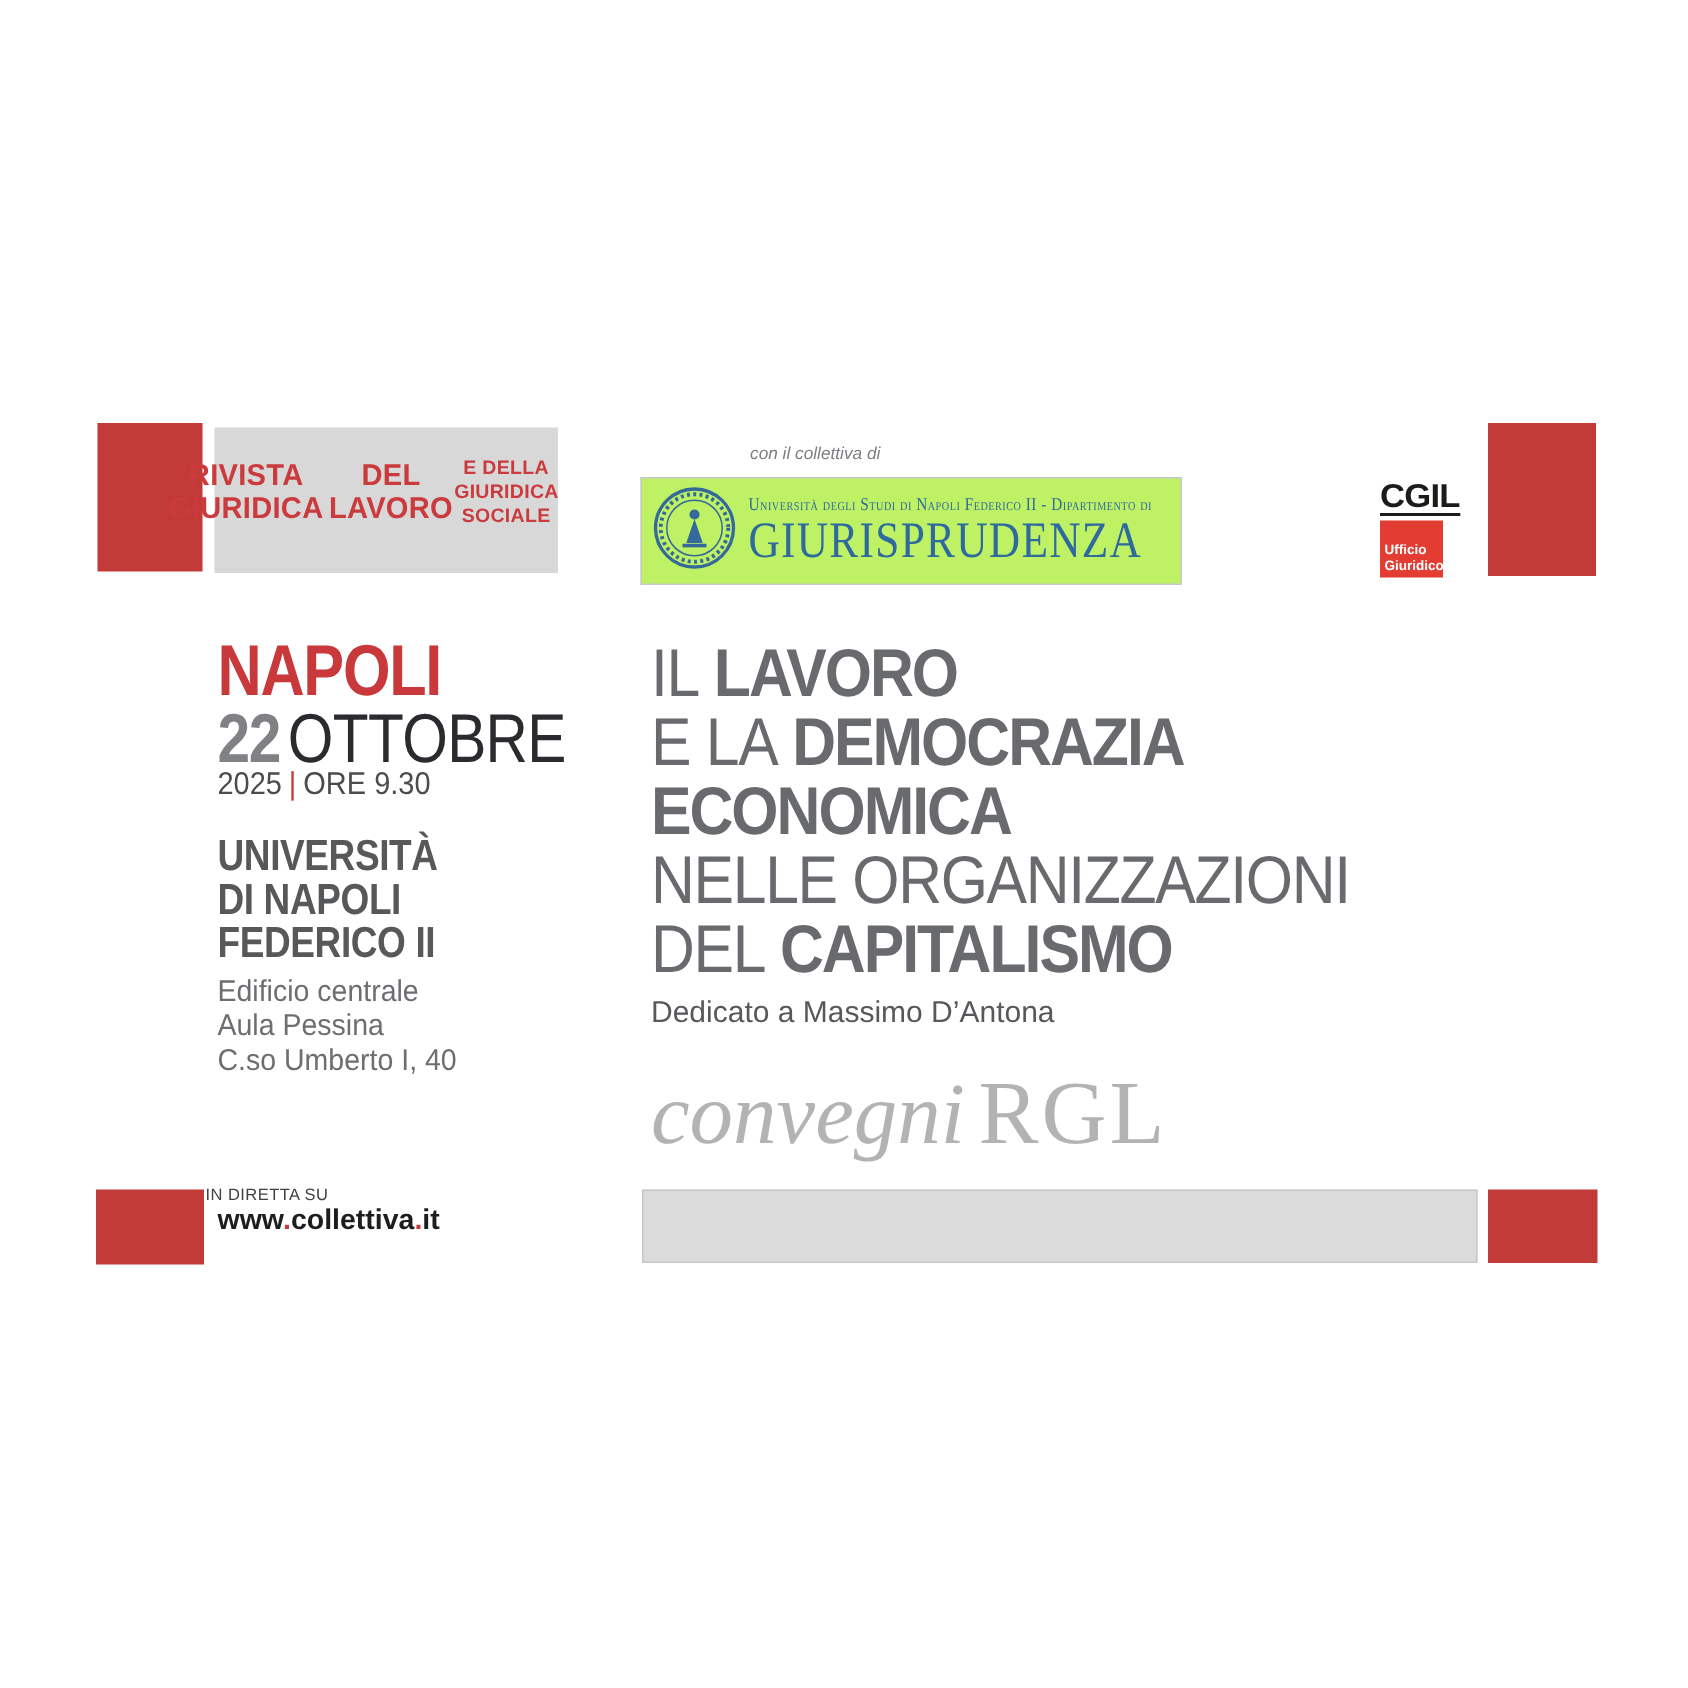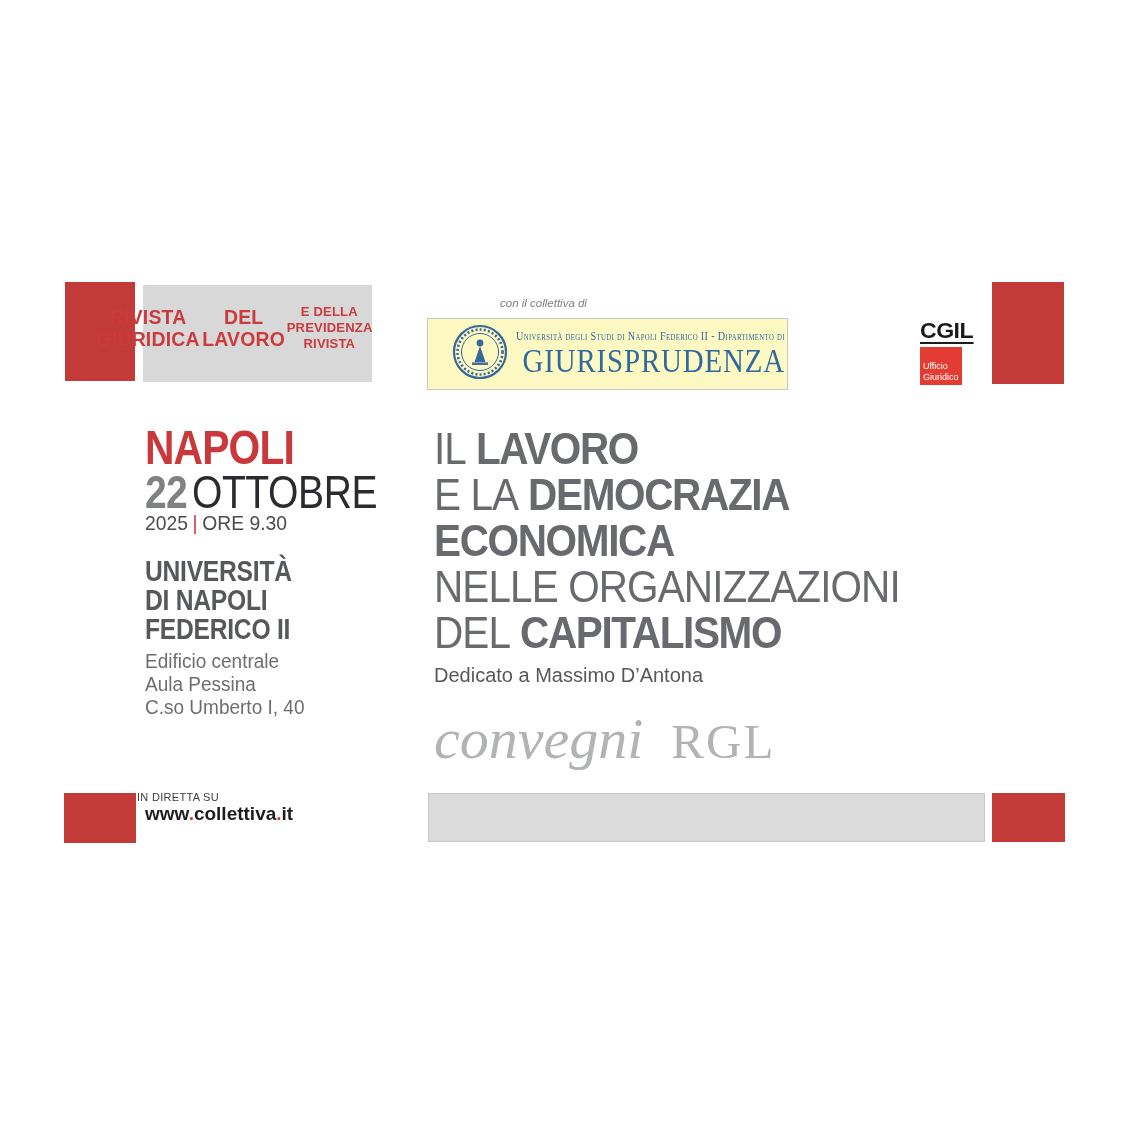--- a/index.html
+++ b/index.html
@@ -23,37 +23,37 @@
     padding-bottom:11px;box-sizing:border-box;text-align:center;color:#cb3a3c;
   }
   .rivista-l1,.rivista-l2{font-weight:700;font-size:20px;line-height:22px;letter-spacing:.2px;transform:scaleX(.97);}
   .rivista-l3{font-weight:700;font-size:13px;line-height:16px;letter-spacing:.2px;}
 
   
   .patronage{left:500px;top:297px;font-size:11.5px;font-style:italic;color:#7c7e82;}
 
   
   .uni-box{
-    left:427px;top:318px;width:361px;height:72px;background:#fef9c3;border:1px solid #c6c8ca;
-    box-sizing:border-box;display:flex;align-items:center;padding-left:24px;text-align:right;
+    left:427px;top:318px;width:361px;height:72px;background:#bef264;border:1px solid #c6c8ca;
+    box-sizing:border-box;display:flex;align-items:center;padding-left:7px;
   }
   .uni-text{transform:scaleX(.85);transform-origin:0 50%;margin-left:8px;color:#2f6a9e;white-space:nowrap;}
   .uni-dept{font-family:"Liberation Serif",serif;font-variant:small-caps;font-size:12px;letter-spacing:.4px;line-height:14px;}
   .uni-name{font-family:"Liberation Serif",serif;font-size:34px;line-height:36px;letter-spacing:1px;}
 
   
   .cgil{left:920px;top:320px;width:42px;}
   .cgil-name{
     display:inline-block;font-weight:700;font-size:22px;letter-spacing:-.5px;color:#1c1b1a;
     border-bottom:2px solid #1c1b1a;padding-bottom:0px;line-height:22px;transform:scaleX(1.05);transform-origin:0 0;
   }
   .cgil-box{
     margin-top:3px;width:42px;height:38px;background:#e23c33;display:flex;flex-direction:column;
     justify-content:flex-end;padding:0 0 3px 3px;box-sizing:border-box;color:#ffffff;
-    font-size:9px;line-height:10.5px;font-weight:400;
+    font-size:9px;line-height:10.5px;font-weight:700;
   }
 
   
   .city{left:145px;top:424px;color:#c9393b;font-weight:700;font-size:48px;line-height:48px;
         letter-spacing:-1px;transform:scaleX(.85);transform-origin:0 0;white-space:nowrap;}
   .date-line{left:145px;top:469px;font-size:46px;line-height:46px;transform:scaleX(.85);
         transform-origin:0 0;white-space:nowrap;display:flex;align-items:baseline;}
   .date-day{color:#808184;font-weight:700;letter-spacing:-1px;}
   .date-month{color:#2b2a2e;font-weight:400;letter-spacing:-.5px;margin-left:6px;}
   .time-line{left:145px;top:511px;font-size:21px;line-height:24px;color:#4c4c4e;white-space:nowrap;
@@ -67,42 +67,42 @@
   
   .title{left:434px;top:426px;color:#696a6d;transform:scaleX(.9);transform-origin:0 0;white-space:nowrap;}
   .title .line{display:flex;align-items:baseline;font-size:45px;line-height:46px;}
   .t-light{font-weight:400;letter-spacing:-1px;margin-right:11px;}
   .t-bold{font-weight:700;letter-spacing:-1.5px;}
   .dedication{left:434px;top:664px;color:#57585b;font-size:20px;}
 
   
   .brand{left:434px;top:708px;display:flex;align-items:baseline;color:#b2b3b5;font-family:"Liberation Serif",serif;}
   .brand-convegni{font-style:italic;font-size:58px;line-height:62px;}
-  .brand-rgl{font-size:49px;margin-left:28px;letter-spacing:2px;}
+  .brand-rgl{font-size:60px;margin-left:9px;letter-spacing:2px;}
 
   
   .gray-bar{left:428px;top:793px;width:557px;height:49px;background:#dbdbdc;border:1px solid #c8c8c9;box-sizing:border-box;}
   .live-label{left:137px;top:791px;font-size:11px;letter-spacing:.3px;color:#414144;}
   .url{left:145px;top:803px;font-size:19px;font-weight:700;color:#1d1d1f;white-space:nowrap;}
   .url .dot{color:#c9393b;}
 </style>
 </head>
 <body>
 
 <div class="canvas">
 
   <div class="abs red-block red-tl"></div>
   <div class="abs red-block red-tr"></div>
   <div class="abs red-block red-bl"></div>
   <div class="abs red-block red-br"></div>
 
   <div class="abs rivista-box">
     <div class="rivista-l1">RIVISTA GIURIDICA</div>
     <div class="rivista-l2">DEL LAVORO</div>
-    <div class="rivista-l3">E DELLA PREVIDENZA RIVISTA</div>
+    <div class="rivista-l3">E DELLA GIURIDICA SOCIALE</div>
   </div>
 
   <div class="abs patronage">con il collettiva di</div>
 
   <div class="abs uni-box">
     <span>
       <svg width="56" height="56" viewBox="0 0 56 56">
         <circle cx="28" cy="28" r="26" fill="none" stroke="#35689b" stroke-width="2.2"></circle>
         <circle cx="28" cy="28" r="22.5" fill="none" stroke="#35689b" stroke-width="2.6" stroke-dasharray="2 2.2"></circle>
         <circle cx="28" cy="28" r="18.5" fill="none" stroke="#35689b" stroke-width="1"></circle>

